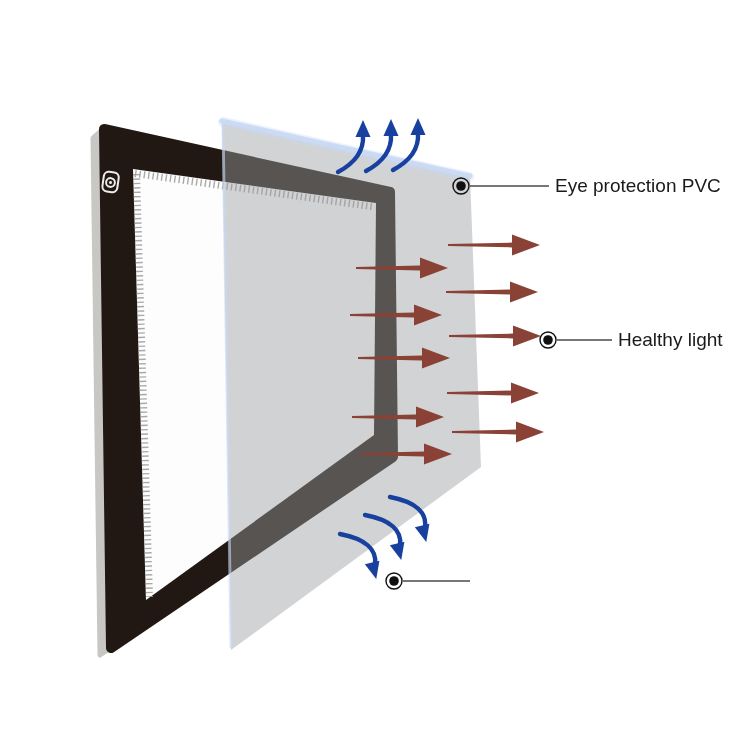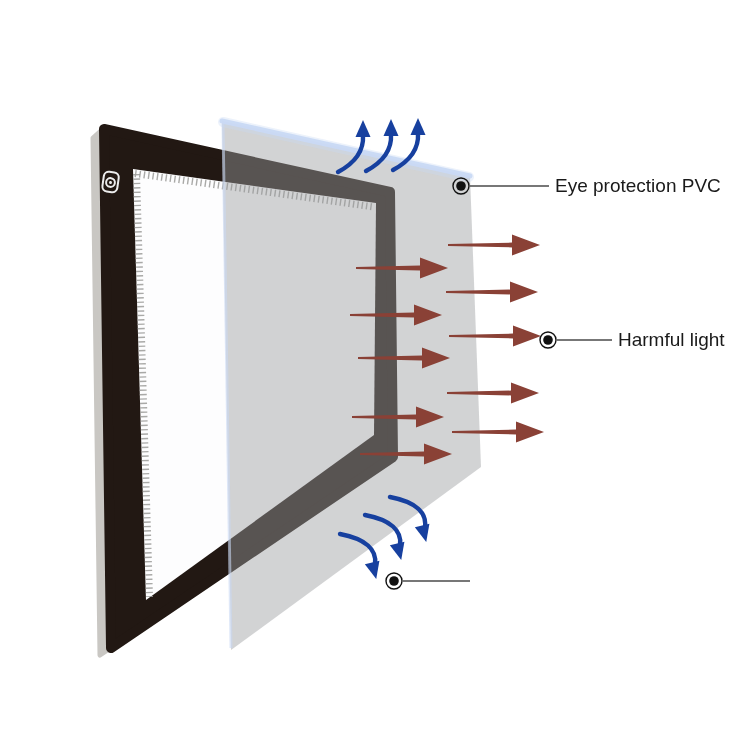--- a/index.html
+++ b/index.html
@@ -131,16 +131,16 @@
     </g>
     <g>
       <circle class="bullet-ring" cx="394" cy="581" r="8"></circle>
       <circle class="bullet-dot" cx="394" cy="581" r="4.8"></circle>
       <line class="callout-line" x1="403" y1="581" x2="470" y2="581"></line>
     </g>
   </svg>
 
   <div class="label" style="left:555px; top:175px;">Eye protection PVC</div>
 
-  <div class="label" style="left:618px; top:329px;">Harmful light</div>
+  <div class="label" style="left:618px; top:329px;">Healthy light</div>
 
 
 </div>
 
 </body></html>

